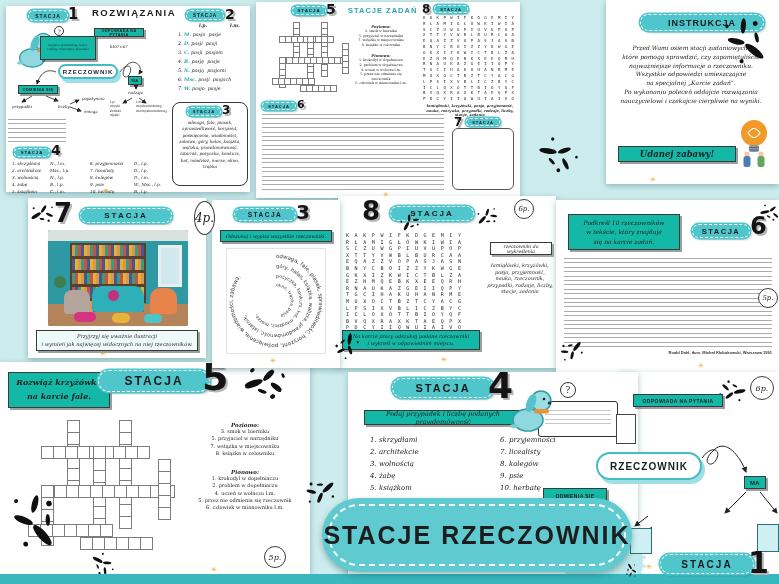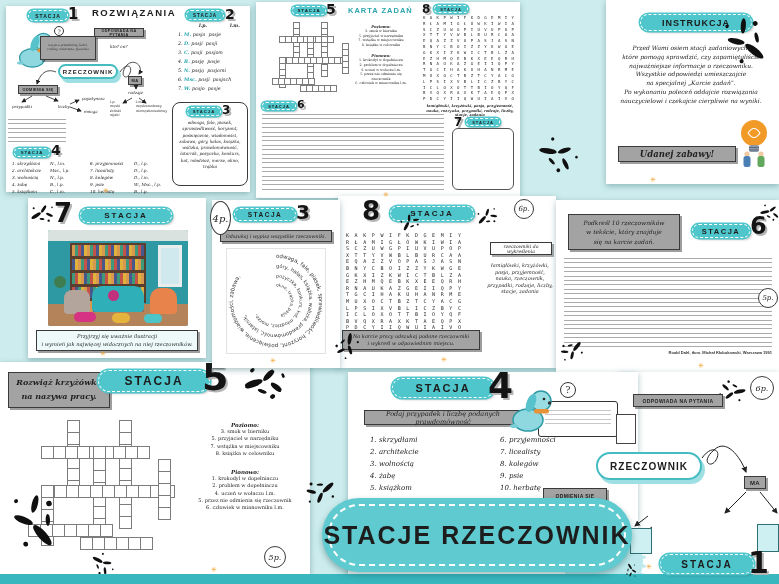--- a/index.html
+++ b/index.html
@@ -2,21 +2,21 @@
 <html><head>
 <meta charset="utf-8">
 <style>
 *{margin:0;padding:0;box-sizing:border-box}
 html,body{width:779px;height:584px}
 body{position:relative;overflow:hidden;background:#cdeced;font-family:"Liberation Sans",sans-serif;color:#1d1d1d}
 .abs{position:absolute}
 .card{position:absolute;background:#fff;box-shadow:0 2px 6px rgba(35,95,100,.38)}
 .pill{position:absolute;background:#4ec6cb;border:1px dashed #fff;box-shadow:0 0 0 1.5px #4ec6cb,2px 2px 2px rgba(30,30,30,.25);border-radius:14px;color:#1c1c1c;font-weight:bold;display:flex;align-items:center;justify-content:center;letter-spacing:1px;text-align:center}
 .num{position:absolute;font-weight:bold;color:#141414;text-shadow:2px 2px 0 #b5b5b5;font-family:"DejaVu Sans",sans-serif;line-height:1}
-.cyanbox{position:absolute;background:#a3a3a3;border:1px solid #3a3a3a;box-shadow:2px 2px 0 rgba(40,40,40,.45);color:#1f1f1f;text-align:center;font-family:"DejaVu Serif",serif;font-style:italic;display:flex;flex-direction:column;align-items:center;justify-content:center}
+.cyanbox{position:absolute;background:#14b8a6;border:1px solid #3a3a3a;box-shadow:2px 2px 0 rgba(40,40,40,.45);color:#1f1f1f;text-align:center;font-family:"DejaVu Serif",serif;font-style:italic;display:flex;flex-direction:column;align-items:center;justify-content:center}
 .whitebox{position:absolute;background:#fdfdfd;border:1px solid #3a3a3a;box-shadow:2px 2px 0 rgba(40,40,40,.4);text-align:center;font-family:"DejaVu Serif",serif;font-style:italic;display:flex;flex-direction:column;align-items:center;justify-content:center}
 .caps{font-family:"Liberation Sans",sans-serif;font-style:normal;font-weight:bold;letter-spacing:.4px}
 .pts{position:absolute;background:#fff;border:1.2px solid #3c3c3c;border-radius:50%;display:flex;align-items:center;justify-content:center;font-family:"DejaVu Serif",serif;font-style:italic;color:#222;z-index:3}
 .hand{font-family:"DejaVu Serif",serif;font-style:italic}
 .lines{position:absolute;background:repeating-linear-gradient(to bottom,#8f8f8f 0,#8f8f8f 1px,transparent 1px,transparent 4.4px);opacity:.75}
 .ws{position:absolute;font-family:"DejaVu Sans Mono",monospace;color:#2a2a2a;white-space:nowrap}
 .ws div{overflow:hidden}
 .xw{position:absolute}
 .strip{position:absolute;display:flex}
 .strip.v{flex-direction:column}
@@ -183,21 +183,21 @@
     <div class="abs hand" style="left:84px;top:183px;font-size:4.2px"><span>10. herbatę</span></div>
       <div class="abs hand" style="left:128px;top:183px;font-size:4.2px">B., l.p.</div>
   </div>
 </div>
 
 <div class="card" style="left:256px;top:2px;width:264px;height:196px;z-index:1">
   <div class="pill" style="left:36px;top:4px;width:34px;height:9px;font-size:4.4px">
       <span>STACJA</span>
     </div>
   <div class="num" style="left:70px;top:0;font-size:14px">5</div>
-  <div class="abs caps" style="left:92px;top:4px;font-size:7.5px;color:#2ba6ad;letter-spacing:1px">KARTA ZADAŃ</div>
+  <div class="abs caps" style="left:92px;top:4px;font-size:7.5px;color:#2ba6ad;letter-spacing:1px">STACJE ZADAŃ</div>
 
   <div class="xw mini" style="left:16px;top:20px;width:92px;height:72px">
     <div class="strip v" style="left:21px;top:0">
         <i></i>
         <i></i>
         <i></i>
         <i></i>
         <i></i>
         <i></i>
       </div>
@@ -321,21 +321,21 @@
   <div class="abs" style="left:196px;top:126px;width:62px;height:62px;border:1.5px solid #555;border-radius:6px;background:#fff"></div>
 
   <div class="pill" style="left:6px;top:100px;width:34px;height:8px;font-size:4px">
       <span>STACJA</span>
     </div>
   <div class="num" style="left:41px;top:97px;font-size:11px">6</div>
   <div class="lines" style="left:6px;top:112px;width:182px;height:76px"></div>
 </div>
 
 <div class="card" style="left:606px;top:0;width:173px;height:184px;z-index:1">
-  <div class="pill" style="left:34px;top:14px;width:112px;height:17px;font-size:9px">
+  <div class="pill" style="left:34px;top:14px;width:124px;height:17px;font-size:9px">
       <span>INSTRUKCJA</span>
     </div>
   <div class="abs hand" style="left:5px;top:44px;width:160px;text-align:center;font-size:6px;line-height:8.8px;color:#222">
     <div>Przed Wami osiem stacji zadaniowych,</div>
     <div>które pomogą sprawdzić, czy zapamiętaliście</div>
     <div>najważniejsze informacje o rzeczowniku.</div>
     <div>Wszystkie odpowiedzi umieszczajcie</div>
     <div>na specjalnej „Karcie zadań”.</div>
     <div>Po wykonaniu poleceń oddajcie rozwiązania</div>
     <div>nauczycielowi i czekajcie cierpliwie na wyniki.</div>
@@ -376,21 +376,21 @@
     <div class="abs" style="left:102px;top:58px;width:27px;height:26px;background:#e8834b;border-radius:10px 10px 4px 4px"></div>
     <div class="abs" style="left:26px;bottom:4px;width:22px;height:10px;background:#d63384;border-radius:5px"></div>
     <div class="abs" style="left:64px;bottom:3px;width:18px;height:10px;background:#e6b33c;border-radius:5px"></div>
     <div class="abs" style="left:96px;bottom:3px;width:18px;height:9px;background:#4cc4c8;border-radius:5px"></div>
   </div>
   <div class="cyanbox" style="left:8px;top:132px;width:162px;height:21px;font-size:5.2px;line-height:1.5;background:#eefafa">
     <div>Przyjrzyj się uważnie ilustracji</div>
     <div>i wymień jak najwięcej widocznych na niej rzeczowników.</div>
   </div>
 </div>
-<div class="pts" style="left:210px;top:201px;width:21px;height:34px;font-size:10px">
+<div class="pts" style="left:194px;top:201px;width:21px;height:34px;font-size:12px">
     <span>4p.</span>
   </div>
 
 <div class="card" style="left:212px;top:200px;width:128px;height:168px;z-index:2">
   <div class="pill" style="left:22px;top:8px;width:62px;height:13px;font-size:6.5px;letter-spacing:1.5px">
       <span>STACJA</span>
     </div>
   <div class="num" style="left:84px;top:2px;font-size:20px">3</div>
   <div class="cyanbox" style="left:8px;top:30px;width:112px;height:12px;font-size:4.8px">
       <span>Odszukaj i wypisz wszystkie rzeczowniki.</span>
@@ -474,21 +474,21 @@
   <div class="splash" style="left:4px;top:140px;width:24px;height:20px;transform:rotate(160deg)">
       <svg viewBox="0 0 28 24">
         <use href="#splat"></use>
       </svg>
     </div>
 </div>
 
 <div class="card" style="left:0;top:362px;width:310px;height:213px;z-index:1">
   <div class="cyanbox" style="left:8px;top:10px;width:102px;height:36px;font-size:8px;line-height:1.7;font-weight:bold">
     <div>Rozwiąż krzyżówkę</div>
-    <div>na nazywa pracy.</div>
+    <div>na karcie fale.</div>
   </div>
   <div class="pill" style="left:98px;top:8px;width:112px;height:22px;font-size:12px;letter-spacing:2px">
       <span>STACJA</span>
     </div>
   <div class="num" style="left:202px;top:-4px;font-size:38px">5</div>
   <div class="splash" style="left:244px;top:4px;width:40px;height:34px;transform:rotate(15deg)">
       <svg viewBox="0 0 28 24">
         <use href="#splat"></use>
       </svg>
     </div>

